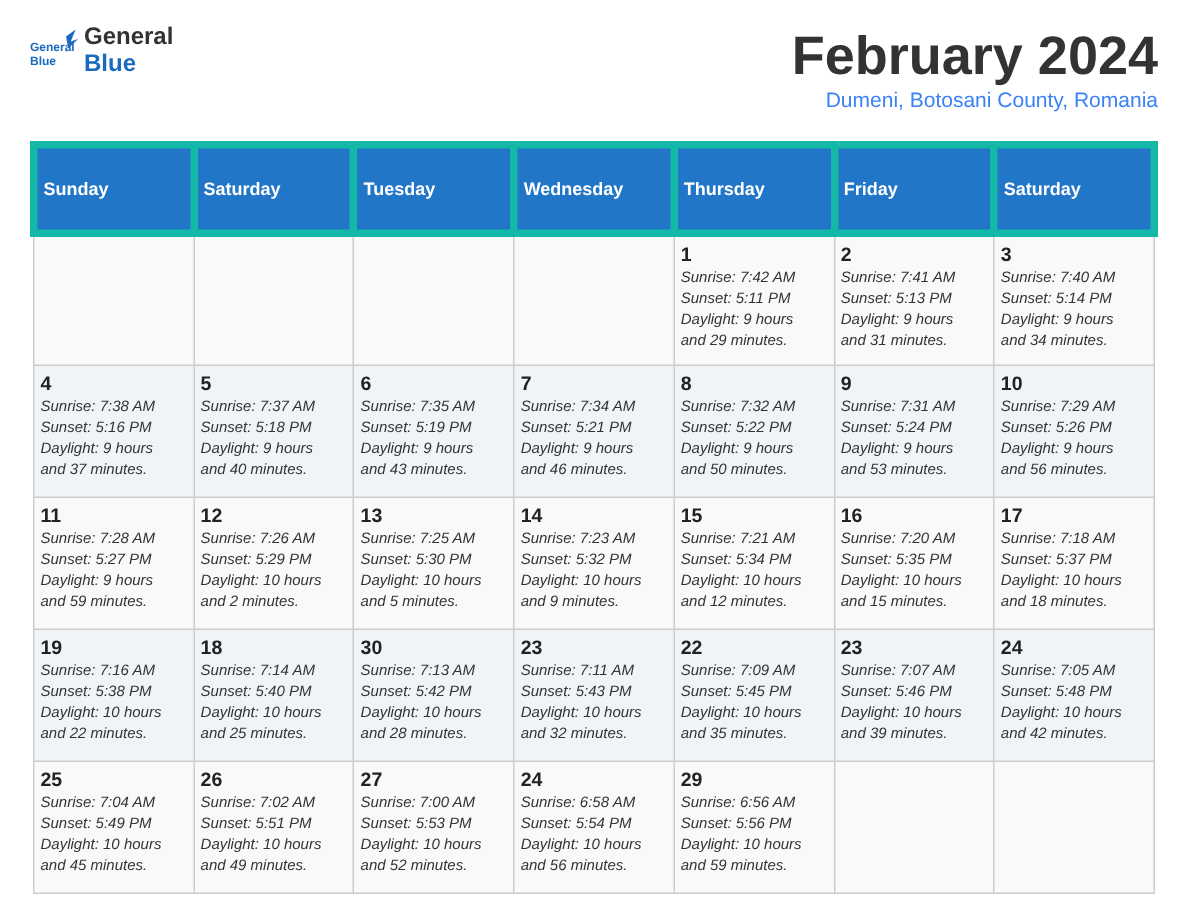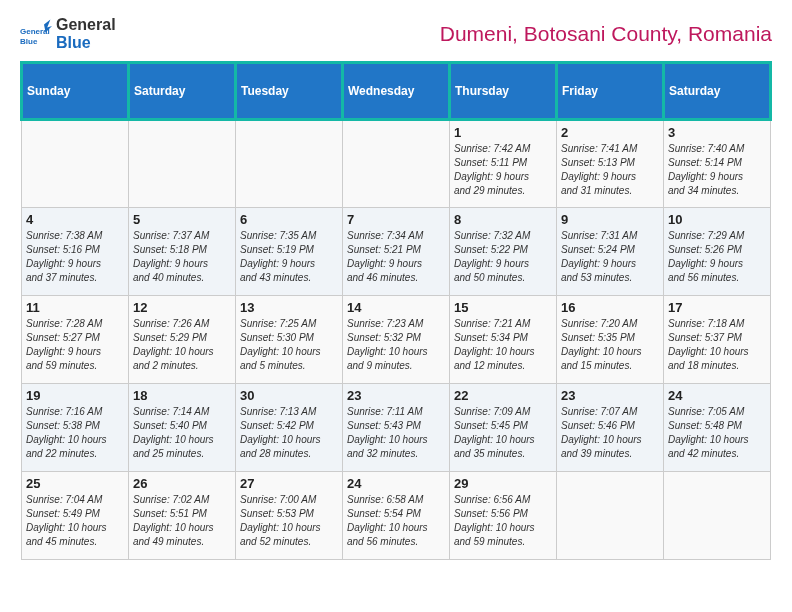--- a/index.html
+++ b/index.html
@@ -6,56 +6,56 @@
     body {
       font-family: Arial, sans-serif;
       background: #fff;
       width: 792px;
       min-height: 612px;
       padding: 16px 20px;
     }
     .header-area {
       display: flex;
       justify-content: space-between;
-      align-items: center;
-      margin-bottom: 10px;
+      align-items: flex-start;
+      margin-bottom: 20px;
     }
     .logo {
       display: flex;
       align-items: center;
       gap: 4px;
     }
     .logo-bird {
       width: 32px;
       height: 32px;
     }
     .title-area {
       text-align: right;
     }
     .month-year {
       font-size: 36px;
       font-weight: bold;
       color: #333;
     }
     .location {
-      font-size: 21px;
-      color: #be185d;
+      font-size: 14px;
+      color: #3b82f6;
     }
     table {
       width: 100%;
       border-collapse: collapse;
       font-size: 11px;
     }
     thead tr th {
       background-color: #2176c7;
       color: #fff;
       padding: 20px 4px;
       font-weight: bold;
       font-size: 12px;
-      border: 3px solid #14b8a6;
+      border: 5px solid #14b8a6;
       text-align: left;
     }
     tbody tr td {
       border: 1px solid #ccc;
       vertical-align: top;
       padding: 4px;
       width: calc(100% / 7);
       min-height: 80px;
       height: 88px;
     }
@@ -92,20 +92,21 @@
       <text y="32" font-size="10" fill="#1a6bbf" font-weight="bold">Blue</text>
       <polygon points="30,8 38,2 34,12 40,10 32,18" fill="#1a6bbf"></polygon>
     </svg>
     <div style="line-height:1.1;">
       <div style="font-size:16px;font-weight:bold;color:#1a6bbf;">
         <span style="color:#333;">General</span><br><span style="color:#1a6bbf;">Blue</span>
       </div>
     </div>
   </div>
   <div class="title-area">
+    <div class="month-year">February 2024</div>
     <div class="location">Dumeni, Botosani County, Romania</div>
   </div>
 </div>
 
 <table>
   <thead>
     <tr>
       <th>Sunday</th>
       <th>Saturday</th>
       <th>Tuesday</th>

